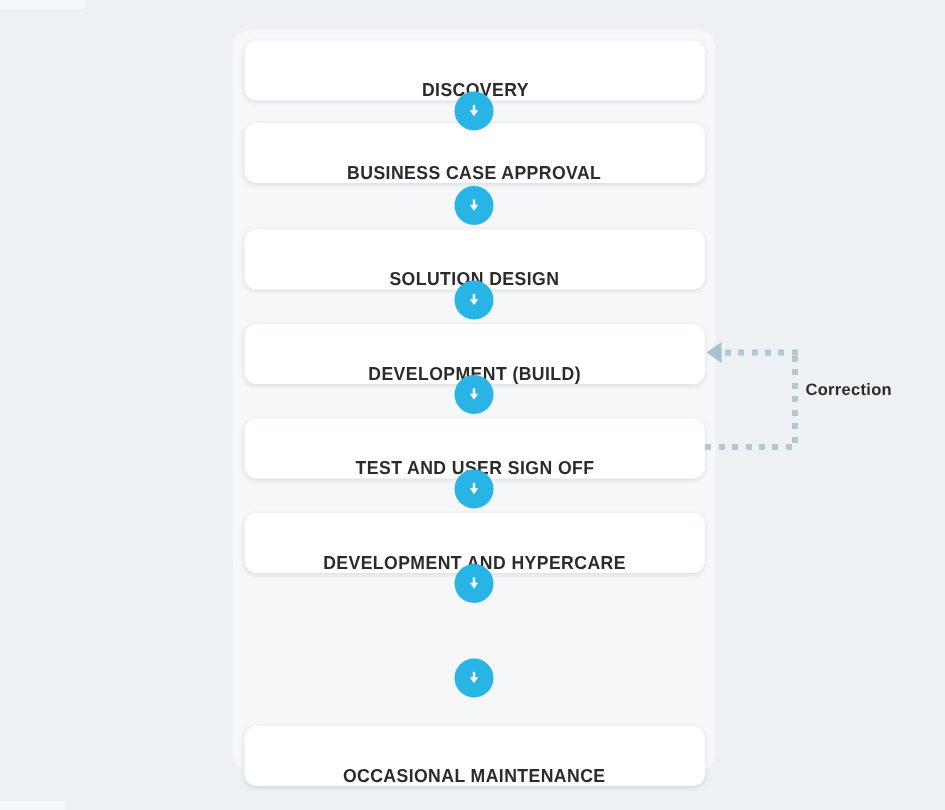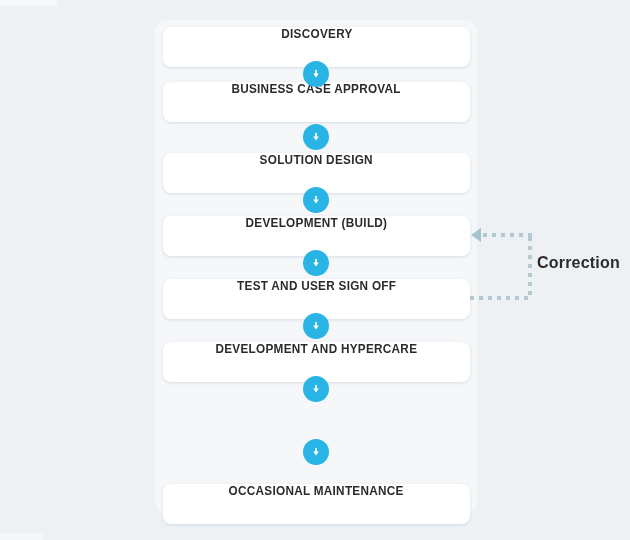--- a/index.html
+++ b/index.html
@@ -28,21 +28,21 @@
   .edge-strip{
     position:absolute;background:#f5f8fa;
   }
   .edge-strip.top{left:0;top:0;width:57px;height:6px;}
   .edge-strip.bottom{left:0;top:534px;width:43px;height:6px;}
   .step-box{
     position:absolute;left:163px;width:307px;height:40px;
     background:var(--box-fill);
     border-radius:8px;
     box-shadow:0 1px 3px rgba(150,165,180,0.30);
-    display:flex;align-items:flex-start;justify-content:center;
+    display:flex;align-items:flex-end;justify-content:center;
   }
   .step-label{
     font-weight:700;font-size:12.5px;letter-spacing:.3px;
     color:var(--box-text);
     display:inline-block;transform:scaleX(.94);
     white-space:nowrap;
   }
   .arrow-circle{
     position:absolute;left:303px;width:26px;height:26px;
     background:var(--arrow-circle);
@@ -60,21 +60,21 @@
     background:repeating-linear-gradient(180deg,var(--correction-dash) 0 4px,transparent 4px 9px);
   }
   .correction-arrowhead{
     position:absolute;left:471px;top:228px;width:0;height:0;
     border-top:7px solid transparent;
     border-bottom:7px solid transparent;
     border-right:10px solid var(--correction-arrow);
   }
   .correction-label{
     position:absolute;left:537px;top:254px;
-    font-weight:700;font-size:16px;color:var(--box-text);
+    font-weight:700;font-size:11px;color:var(--box-text);
     letter-spacing:.2px;
   }
   
   .box-0{top:27px}.box-1{top:82px}.box-2{top:153px}.box-3{top:216px}
   .box-4{top:279px}.box-5{top:342px}.box-6{top:405px}.box-7{top:484px}
   .arr-0{top:61px}.arr-1{top:124px}.arr-2{top:187px}.arr-3{top:250px}
   .arr-4{top:313px}.arr-5{top:376px}.arr-6{top:439px}
   .dash-top{left:483px;top:233px;width:49px;}
   .dash-vert{left:528px;top:237px;height:61px;}
   .dash-bottom{left:470px;top:296px;width:62px;}

